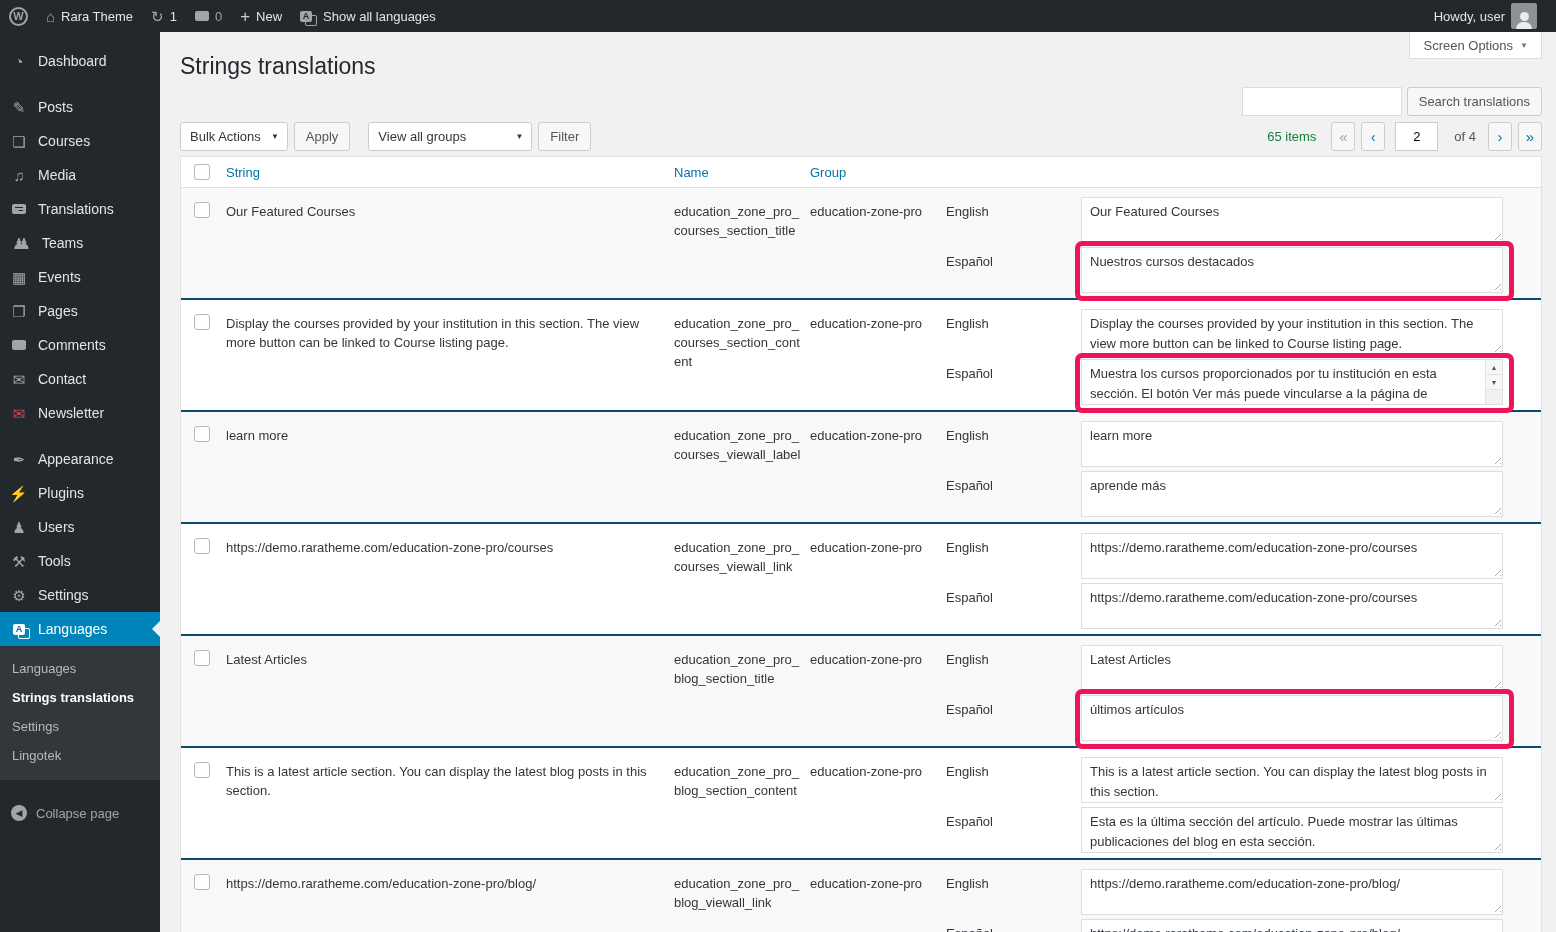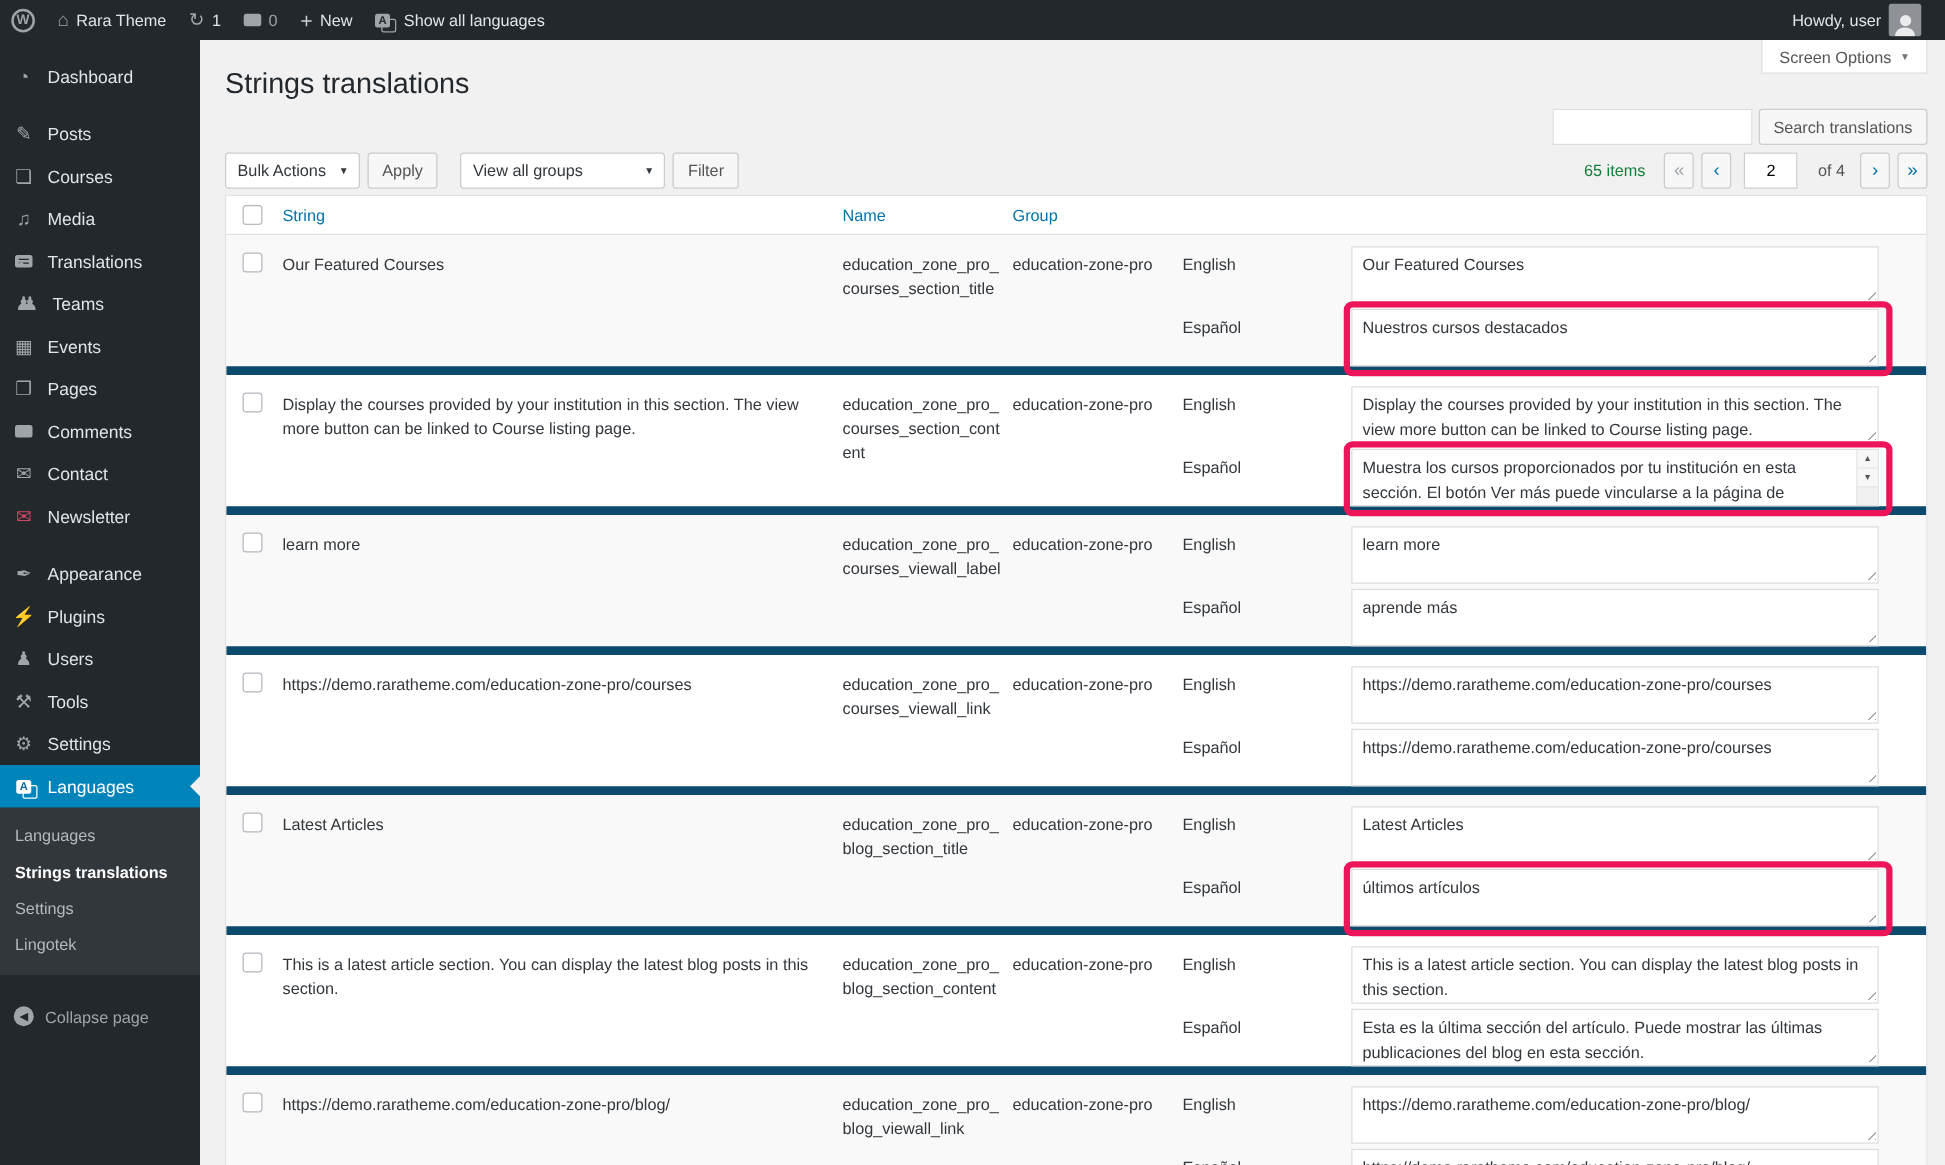--- a/index.html
+++ b/index.html
@@ -84,21 +84,21 @@
   .thead{display:flex;align-items:center;height:31px;border-bottom:1px solid #e1e1e1;background:#fff}
   .c-cb{flex:0 0 45px;padding-left:13px}
   .c-string{flex:0 0 448px;padding-right:18px}
   .c-name{flex:0 0 136px;padding-right:8px;word-break:break-all}
   .c-group{flex:0 0 136px;padding-right:8px}
   .c-trans{flex:1 1 auto}
   .thead a{color:var(--accent);text-decoration:none;cursor:pointer}
   .thead .plain{color:#32373c}
   .cb{appearance:none;-webkit-appearance:none;width:16px;height:16px;border:1px solid #b4b9be;
     border-radius:3px;background:#fff;cursor:pointer;display:inline-block;vertical-align:middle}
-  .trow{display:flex;height:112px;border-bottom:7px solid #0c4a6e;background:#fff}
+  .trow{display:flex;height:112px;border-bottom:2px solid #0c4a6e;background:#fff}
   .trow:nth-child(odd){background:#f9f9f9}
   .trow .c-cb{padding-top:13px}
   .cellpad{padding-top:15px;line-height:1.45;color:#32373c}
   .c-trans{padding-top:9px;display:flex;flex-direction:column;gap:4px}
   .t-row{display:flex}
   .t-label{flex:0 0 135px;padding-top:7px;color:#32373c}
   .ta-wrap{position:relative;width:422px;display:block}
   .ta-wrap textarea{width:422px;height:46px;border:1px solid #ddd;background:#fff;resize:none;
     overflow:hidden;font-family:"Liberation Sans",sans-serif;font-size:13px;line-height:1.5;
     color:#32373c;padding:4px 8px;display:block}

